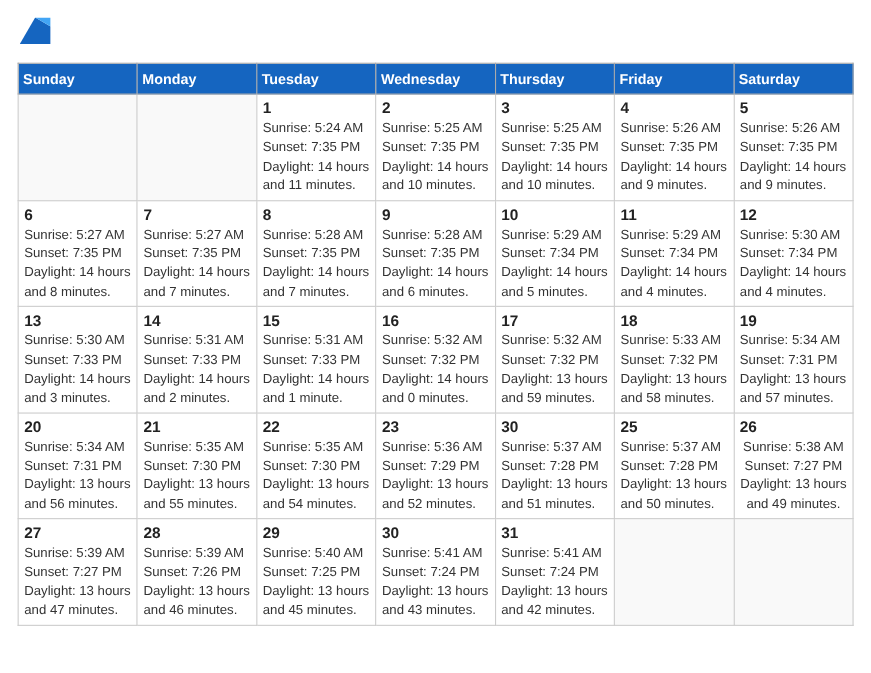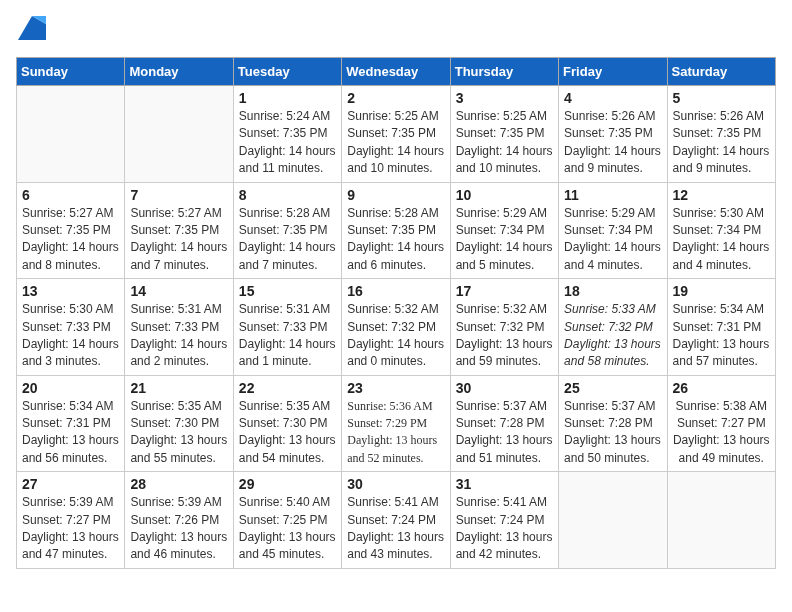--- a/index.html
+++ b/index.html
@@ -225,21 +225,21 @@
 Daylight: 14 hours and 0 minutes.</div>
         </td>
         <td>
           <span class="day-num">17</span>
           <div class="day-info" style="white-space: pre-line;">Sunrise: 5:32 AM
 Sunset: 7:32 PM
 Daylight: 13 hours and 59 minutes.</div>
         </td>
         <td>
           <span class="day-num">18</span>
-          <div class="day-info" style="white-space: pre-line; font-style: italic;">Sunrise: 5:33 AM
+          <div class="day-info" style="white-space: pre-line;">Sunrise: 5:33 AM
 Sunset: 7:32 PM
 Daylight: 13 hours and 58 minutes.</div>
         </td>
         <td>
           <span class="day-num">19</span>
           <div class="day-info" style="white-space: pre-line;">Sunrise: 5:34 AM
 Sunset: 7:31 PM
 Daylight: 13 hours and 57 minutes.</div>
         </td>
       </tr>
@@ -257,21 +257,21 @@
 Daylight: 13 hours and 55 minutes.</div>
         </td>
         <td>
           <span class="day-num">22</span>
           <div class="day-info" style="white-space: pre-line;">Sunrise: 5:35 AM
 Sunset: 7:30 PM
 Daylight: 13 hours and 54 minutes.</div>
         </td>
         <td>
           <span class="day-num">23</span>
-          <div class="day-info" style="white-space: pre-line; font-family: Liberation Serif, serif;">Sunrise: 5:36 AM
+          <div class="day-info" style="white-space: pre-line;">Sunrise: 5:36 AM
 Sunset: 7:29 PM
 Daylight: 13 hours and 52 minutes.</div>
         </td>
         <td>
           <span class="day-num">30</span>
           <div class="day-info" style="white-space: pre-line;">Sunrise: 5:37 AM
 Sunset: 7:28 PM
 Daylight: 13 hours and 51 minutes.</div>
         </td>
         <td>

